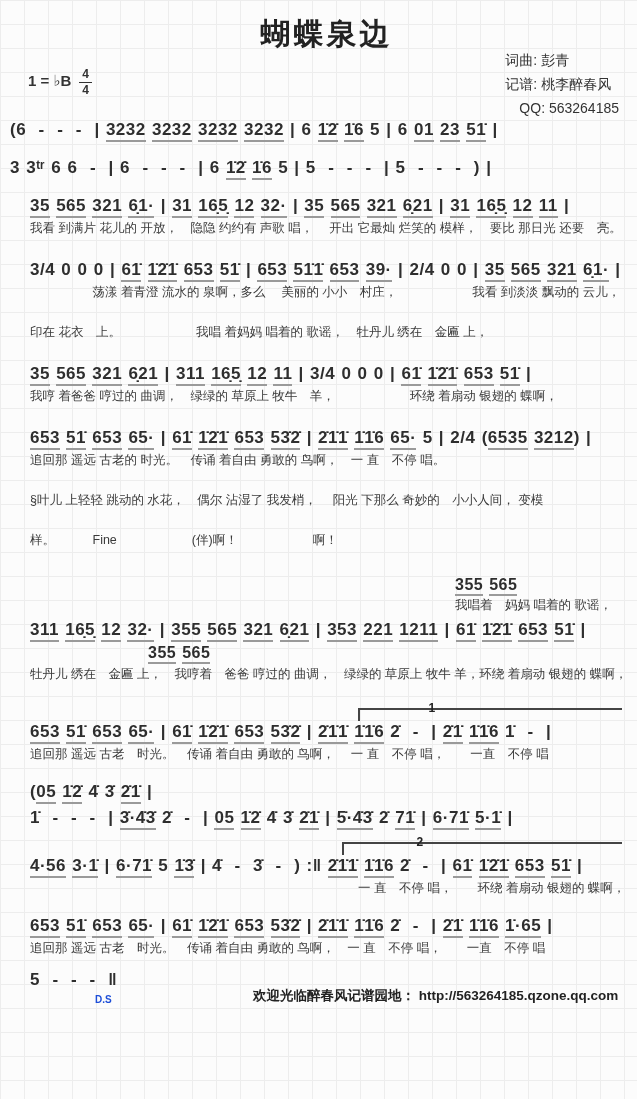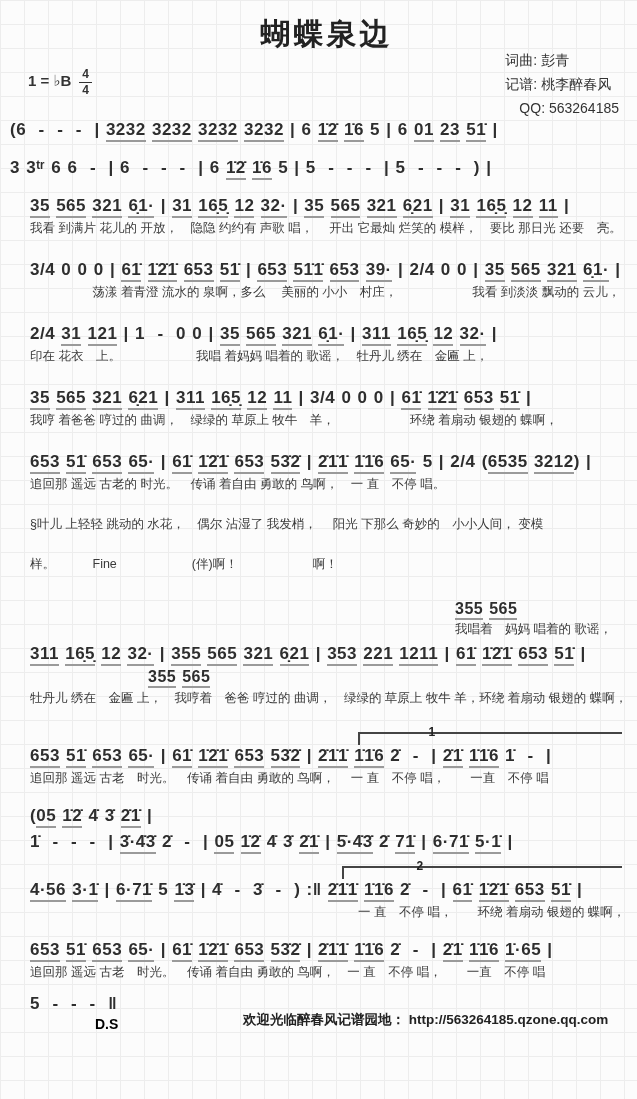--- a/index.html
+++ b/index.html
@@ -50,22 +50,22 @@
   .sys13{margin-bottom:10px;}
   .sys15{margin-bottom:4px;}
   .volta{position:absolute;top:2px;height:11px;border-top:2px solid #444;border-left:2px solid #444;}
   .volta-label{position:absolute;left:25%;top:-9px;background:transparent;padding:0 3px;font-size:12px;font-weight:bold;color:#222;}
   .volta1{left:358px;width:262px;}
   .volta2{left:342px;width:278px;}
   .ind358{padding-left:358px;}
 
   .footer{position:relative;margin-top:10px;height:60px;}
   .footer .music{display:inline-block;}
-  .ds{font-size:14px;font-weight:bold;color:#000000;padding-left:95px;line-height:16px;}
-  .welcome-wrap{position:absolute;left:228px;top:4px;font-size:13.5px;font-weight:bold;color:#222;white-space:pre;}
+  .ds{font-size:10px;font-weight:bold;color:#1d4ed8;padding-left:95px;line-height:16px;}
+  .welcome-wrap{position:absolute;left:238px;top:4px;font-size:13.5px;font-weight:bold;color:#222;white-space:pre;}
   .welcome-wrap a{color:#222;text-decoration:none;}
 </style>
 </head>
 <body>
 
 <div class="head">
   <div class="title">蝴蝶泉边</div>
 </div>
 
 <div class="meta">
@@ -91,21 +91,20 @@
   <div class="music"><span class="u">35</span> <span class="u">565</span> <span class="u">321</span> <span class="u">6̣1·</span> | <span class="u">31</span> <span class="u">16̣5̣</span> <span class="u">12</span> <span class="u">32·</span> | <span class="u">35</span> <span class="u">565</span> <span class="u">321</span> <span class="u">6̣21</span> | <span class="u">31</span> <span class="u">16̣5̣</span> <span class="u">12</span> <span class="u">11</span> |</div>
   <div class="lyrics">我看 到满片 花儿的 开放，　隐隐 约约有 声歌 唱，　 开出 它最灿 烂笑的 模样，　要比 那日光 还要　亮。</div>
 </div>
 
 <div class="system sys4">
   <div class="music">3/4 0 0 0 | <span class="u">61̇</span> <span class="u">1̇2̇1̇</span> <span class="u">653</span> <span class="u">51̇</span> | <span class="u">653</span> <span class="u">51̇1̇</span> <span class="u">653</span> <span class="u">39·</span> | 2/4 0 0 | <span class="u">35</span> <span class="u">565</span> <span class="u">321</span> <span class="u">6̣1·</span> |</div>
   <div class="lyrics">　　　　　荡漾 着青澄 流水的 泉啊，多么　 美丽的 小小　村庄，　　　　　　我看 到淡淡 飘动的 云儿，</div>
 </div>
 
 <div class="system sys5">
-  <div class="music">2/4 <span class="u">31</span> <span class="u">121</span> | 1  -  0 0 | <span class="u">35</span> <span class="u">565</span> <span class="u">321</span> <span class="u">6̣1·</span> | <span class="u">311</span> <span class="u">16̣5̣</span> <span class="u">12</span> <span class="u">32·</span> |</div>
   <div class="lyrics">印在 花衣　上。　　　　　　我唱 着妈妈 唱着的 歌谣，　牡丹儿 绣在　金匾 上，</div>
 </div>
 
 <div class="system sys6">
   <div class="music"><span class="u">35</span> <span class="u">565</span> <span class="u">321</span> <span class="u">6̣21</span> | <span class="u">311</span> <span class="u">16̣5̣</span> <span class="u">12</span> <span class="u">11</span> | 3/4 0 0 0 | <span class="u">61̇</span> <span class="u">1̇2̇1̇</span> <span class="u">653</span> <span class="u">51̇</span> |</div>
   <div class="lyrics">我哼 着爸爸 哼过的 曲调，　绿绿的 草原上 牧牛　羊，　　　　　　环绕 着扇动 银翅的 蝶啊，</div>
 </div>
 
 <div class="system sys7">
   <div class="music"><span class="u">653</span> <span class="u">51̇</span> <span class="u">653</span> <span class="u">65·</span> | <span class="u">61̇</span> <span class="u">1̇2̇1̇</span> <span class="u">653</span> <span class="u">53̇2̇</span> | <span class="u">2̇1̇1̇</span> <span class="u">1̇1̇6</span> <span class="u">65·</span> 5 | 2/4 (<span class="u">6535</span> <span class="u">3212</span>) |</div>

